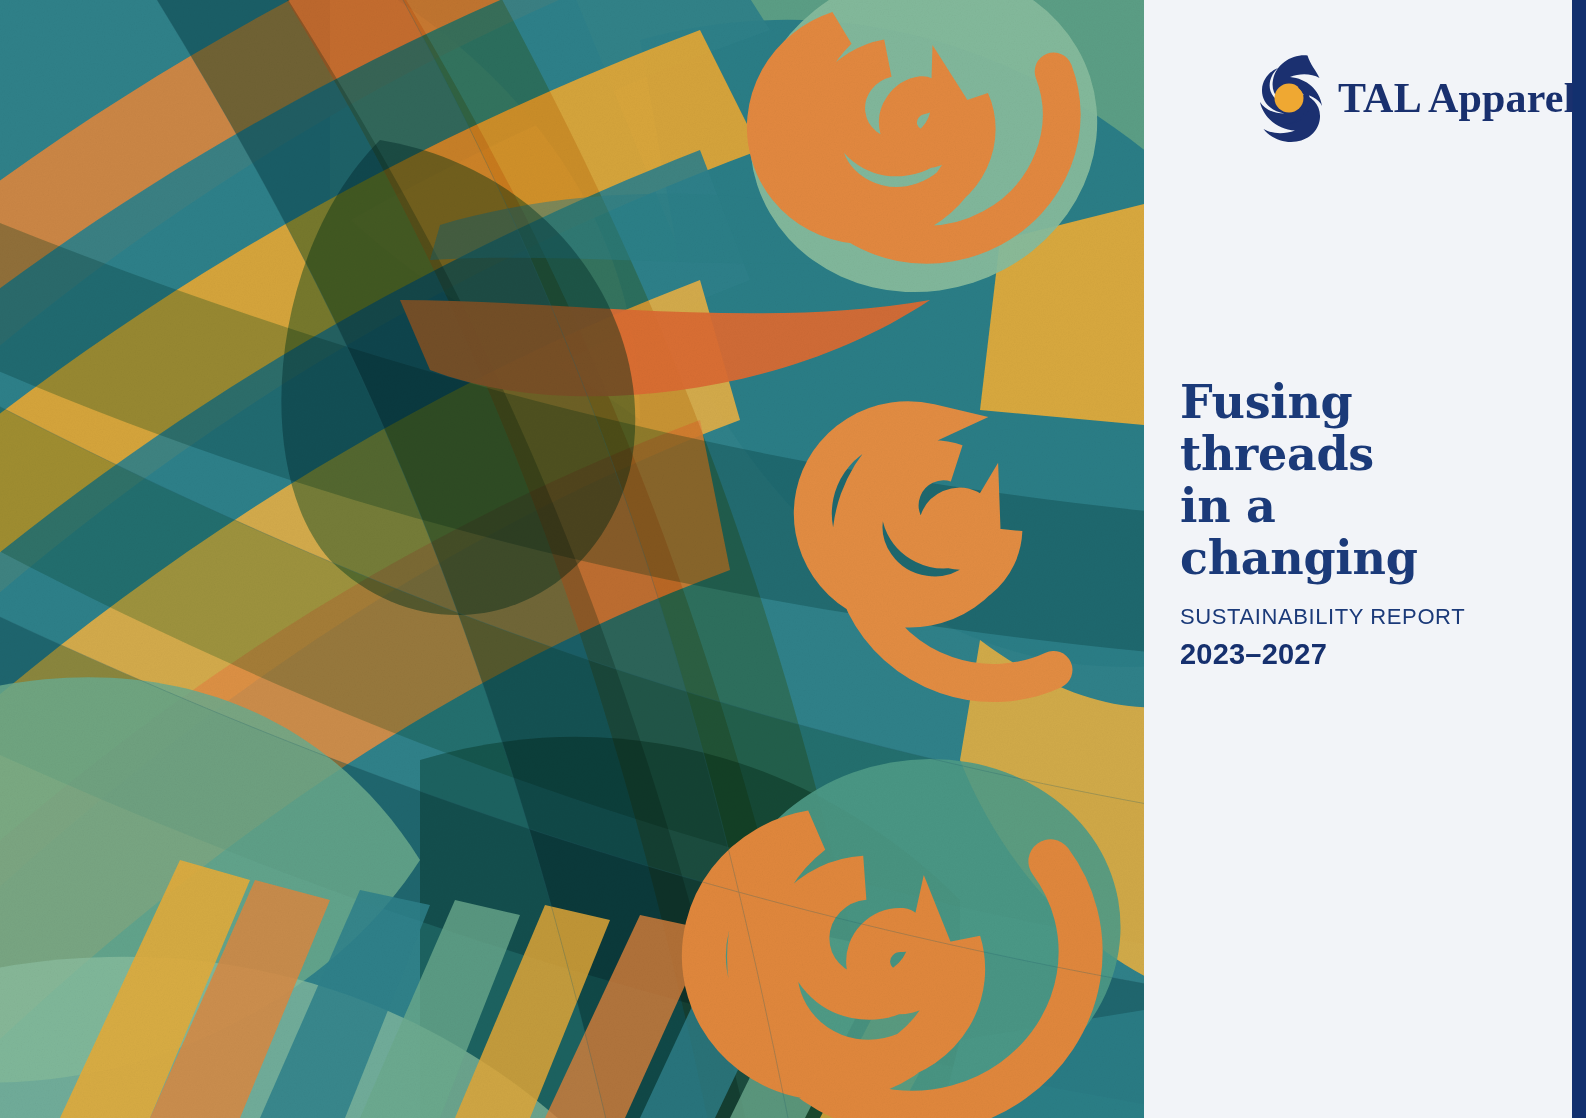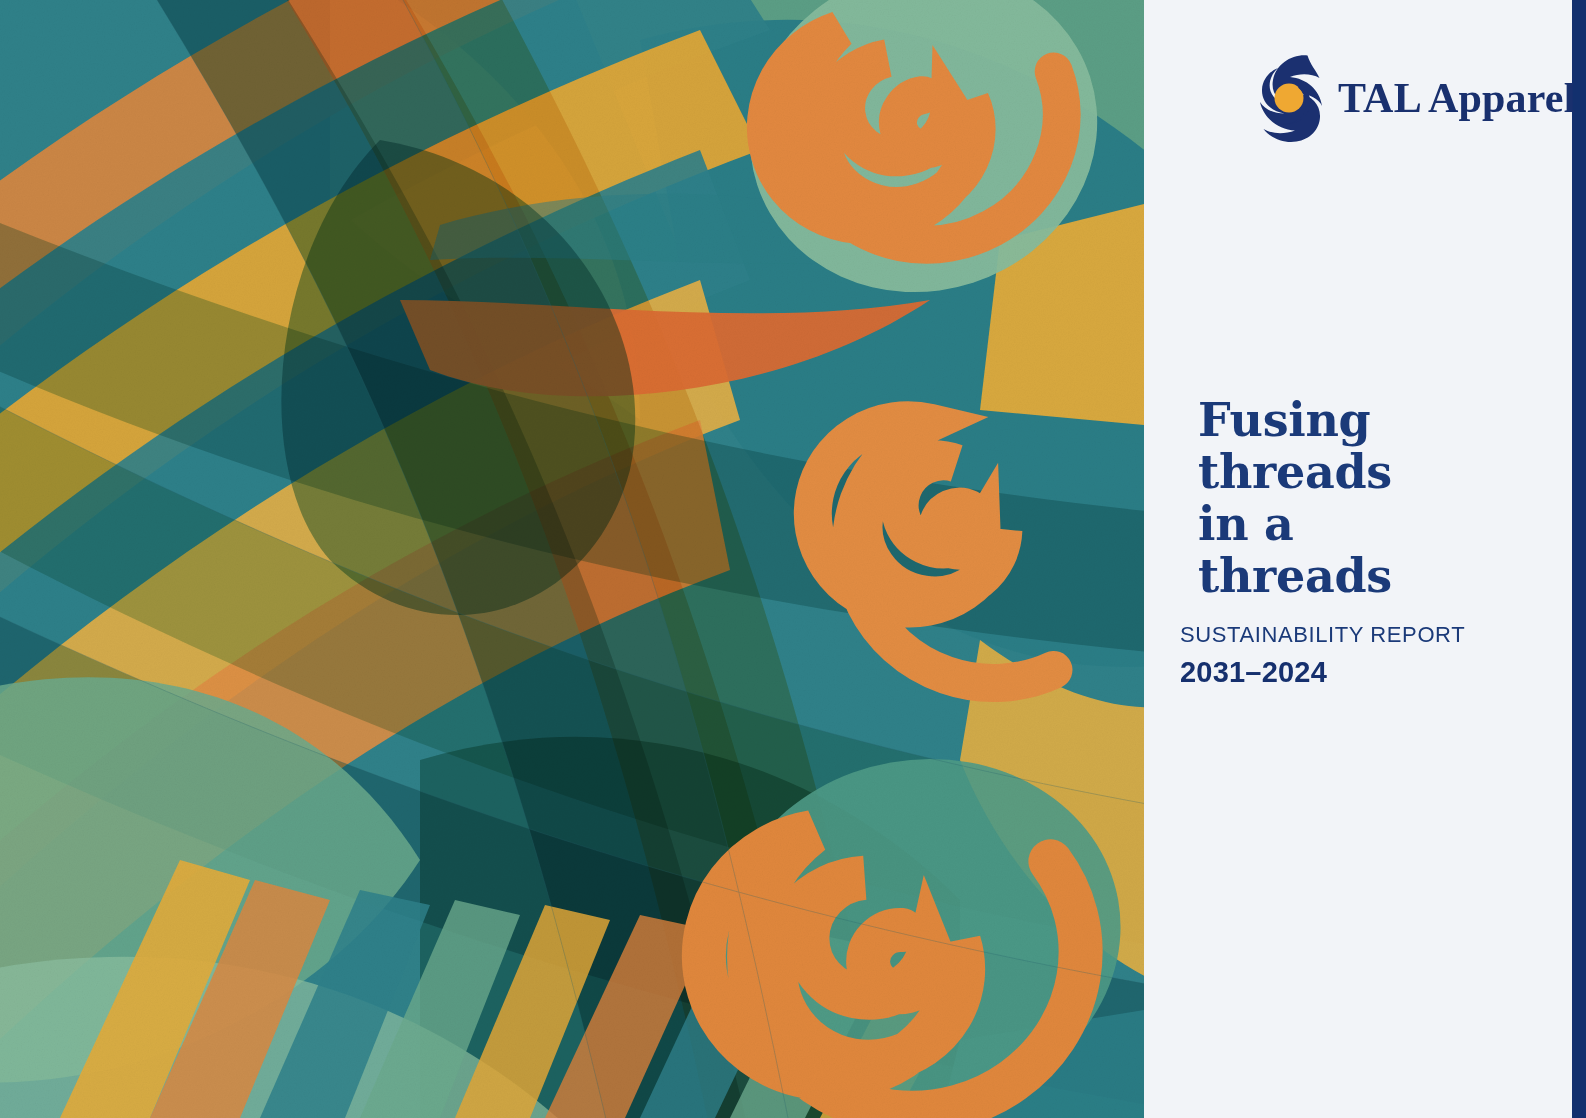--- a/index.html
+++ b/index.html
@@ -46,21 +46,21 @@
   }
 
   
   .title-block{position:absolute;left:1180px;top:376px;width:330px;}
   .headline{
     font-family:"DejaVu Serif", serif;
     font-weight:700;
     font-size:46px;line-height:52px;
     color:#1b3a79;
     letter-spacing:-.3px;
-    margin:18px;
+    margin:0;
   }
   .headline .ln{display:block;}
   .sub-label{
     margin-top:20px;
     font-family:"Liberation Sans", sans-serif;
     font-weight:400;font-size:22px;letter-spacing:.6px;
     color:#1b3a79;
   }
   .sub-years{
     margin-top:8px;
@@ -222,19 +222,19 @@
 
       <path d="M44,33 C52,40 54.5,50 50,59.5 C45.5,69 34,74 23,72
                C33.5,72.5 43,68 46.5,60 C50,52 47.5,41.5 40,35.5 Z" fill="#1b3070"></path>
     </svg>
     <div class="logo-word">TAL Apparel</div>
   </div>
 
   <div class="title-block">
     <h1 class="headline">
       <span class="ln">Fusing threads</span>
-      <span class="ln">in a threads</span>
+      <span class="ln">in a changing</span>
     </h1>
     <div class="sub-label">SUSTAINABILITY REPORT</div>
-    <div class="sub-years">2031–2024</div>
+    <div class="sub-years">2023–2027</div>
   </div>
 
 </div>
 
 </body></html>

